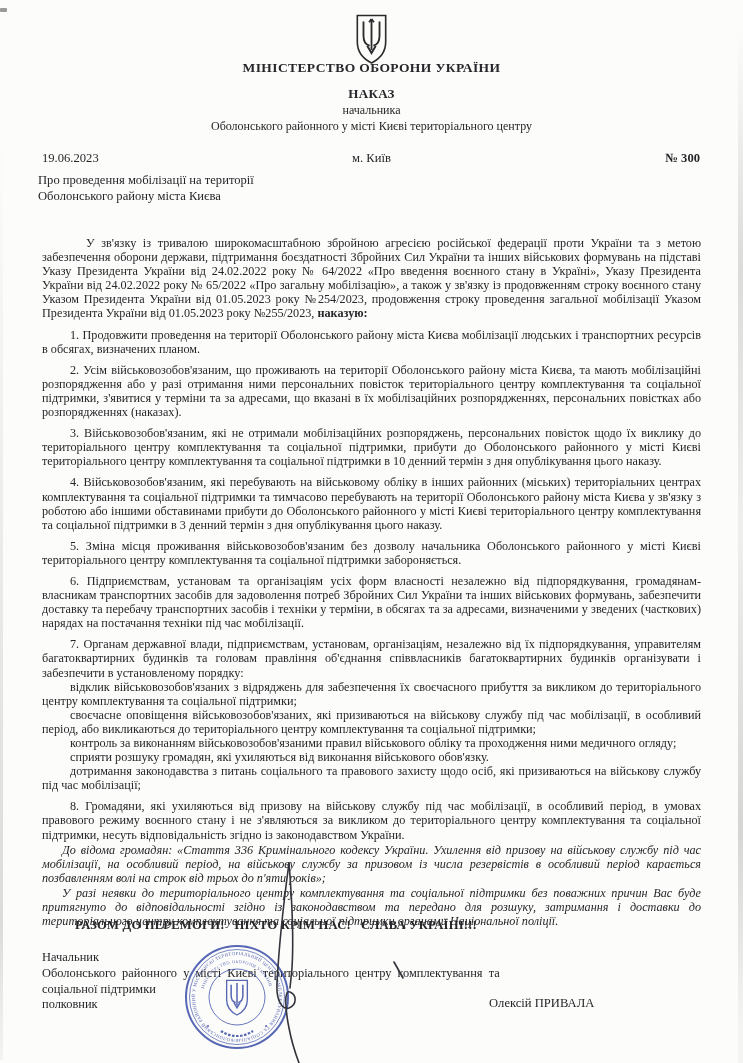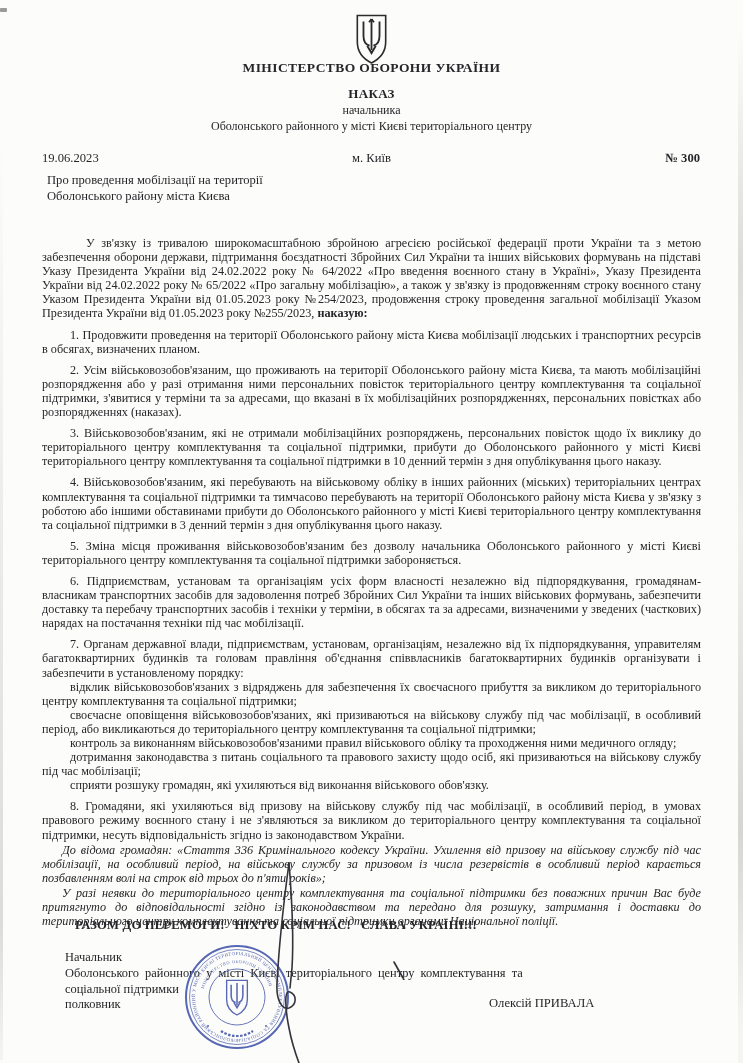--- a/index.html
+++ b/index.html
@@ -19,32 +19,32 @@
   .center{text-align:center;}
   .emblem{position:absolute;left:353px;top:13px;width:37px;height:53px;}
   .h-ministry{position:absolute;left:0;width:100%;top:60px;font-size:13.5px;font-weight:bold;letter-spacing:.4px;}
   .h-order{position:absolute;left:0;width:100%;top:86px;font-size:13px;font-weight:bold;letter-spacing:.3px;}
   .h-line{position:absolute;left:0;width:100%;font-size:12px;}
   .h-l1{top:103px;} .h-l2{top:118.5px;} .h-l3{top:134px;}
   .dateline{position:absolute;left:0;top:151px;width:100%;font-size:12.6px;}
   .date{position:absolute;left:42px;top:0;}
   .place{position:absolute;left:0;width:100%;text-align:center;top:0;}
   .number{position:absolute;right:43px;top:0;font-weight:bold;}
-  .subject{position:absolute;left:47px;top:173px;font-size:12.6px;line-height:15.5px;}
+  .subject{position:absolute;left:38px;top:173px;font-size:12.6px;line-height:15.5px;}
 
   .body-text{position:absolute;left:42px;top:206px;width:659px;font-size:12.2px;line-height:14.1px;}
   .para{text-align:justify;text-indent:28px;margin-top:7px;}
   .para.intro{text-indent:44px;margin-top:30px;}
   .para.sub{margin-top:0;}
   .para.it{font-style:italic;margin-top:1px;text-indent:20px;}
   .para b{font-weight:bold;}
 
   .slogan{position:absolute;left:75px;top:918px;font-size:12.6px;font-weight:bold;white-space:pre;letter-spacing:.2px;}
 
-  .signature{position:absolute;left:42px;top:950px;width:600px;font-size:12.4px;line-height:15.8px;margin-left:23px;}
+  .signature{position:absolute;left:42px;top:950px;width:600px;font-size:12.4px;line-height:15.8px;}
   .signature .wide{word-spacing:3px;}
   .sig-name{position:absolute;left:489px;top:996px;font-size:12.6px;text-align:center;}
 
   .stamp{position:absolute;left:183px;top:943px;width:108px;height:108px;opacity:.85;}
   .pen{position:absolute;left:0;top:0;width:743px;height:1063px;pointer-events:none;}
 </style>
 </head>
 <body>
 
 <div class="page">
@@ -85,22 +85,22 @@
       <div class="para num">1. Продовжити проведення на території Оболонського району міста Києва мобілізації людських і транспортних ресурсів в обсягах, визначених планом.</div>
       <div class="para num">2. Усім військовозобов'язаним, що проживають на території Оболонського району міста Києва, та мають мобілізаційні розпорядження або у разі отримання ними персональних повісток територіального центру комплектування та соціальної підтримки, з'явитися у терміни та за адресами, що вказані в їх мобілізаційних розпорядженнях, персональних повістках або розпорядженнях (наказах).</div>
       <div class="para num">3. Військовозобов'язаним, які не отримали мобілізаційних розпоряджень, персональних повісток щодо їх виклику до територіального центру комплектування та соціальної підтримки, прибути до Оболонського районного у місті Києві територіального центру комплектування та соціальної підтримки в 10 денний термін з дня опублікування цього наказу.</div>
       <div class="para num">4. Військовозобов'язаним, які перебувають на військовому обліку в інших районних (міських) територіальних центрах комплектування та соціальної підтримки та тимчасово перебувають на території Оболонського району міста Києва у зв'язку з роботою або іншими обставинами прибути до Оболонського районного у місті Києві територіального центру комплектування та соціальної підтримки в 3 денний термін з дня опублікування цього наказу.</div>
       <div class="para num">5. Зміна місця проживання військовозобов'язаним без дозволу начальника Оболонського районного у місті Києві територіального центру комплектування та соціальної підтримки забороняється.</div>
       <div class="para num">6. Підприємствам, установам та організаціям усіх форм власності незалежно від підпорядкування, громадянам-власникам транспортних засобів для задоволення потреб Збройних Сил України та інших військових формувань, забезпечити доставку та перебачу транспортних засобів і техніки у терміни, в обсягах та за адресами, визначеними у зведених (часткових) нарядах на постачання техніки під час мобілізації.</div>
       <div class="para num">7. Органам державної влади, підприємствам, установам, організаціям,  незалежно від їх підпорядкування, управителям багатоквартирних будинків та головам правління об'єднання співвласників багатоквартирних будинків організувати і забезпечити в установленому порядку:</div>
       <div class="para sub">відклик військовозобов'язаних з відряджень для забезпечення їх своєчасного прибуття за викликом до територіального центру комплектування та соціальної підтримки;</div>
       <div class="para sub">своєчасне оповіщення військовозобов'язаних, які призиваються на військову службу під час мобілізації, в особливий період, або викликаються до територіального центру комплектування та соціальної підтримки;</div>
       <div class="para sub">контроль за виконанням військовозобов'язаними правил військового обліку та проходження ними медичного огляду;</div>
+      <div class="para sub">сприяти розшуку громадян, які ухиляються від виконання військового обов'язку.</div>
       <div class="para sub">дотримання законодавства з питань соціального та правового захисту щодо осіб, які призиваються на військову службу під час мобілізації;</div>
-      <div class="para sub">сприяти розшуку громадян, які ухиляються від виконання військового обов'язку.</div>
       <div class="para num">8. Громадяни, які ухиляються від призову на військову службу під час мобілізації, в особливий період, в умовах правового режиму воєнного стану і не з'являються за викликом до територіального  центру комплектування та соціальної підтримки, несуть відповідальність згідно із законодавством України.</div>
       <div class="para it">До відома громадян: «Стаття 336 Кримінального кодексу України. Ухилення від призову на військову службу під час мобілізації, на особливий період, на військову службу за призовом із числа резервістів в особливий період карається позбавленням волі на строк від трьох до п'яти років»;</div>
       <div class="para it">У разі неявки до територіального центру комплектування та соціальної підтримки без поважних причин Вас буде притягнуто до відповідальності згідно із законодавством та передано для розшуку, затримання і доставки до територіального центру комплектування та соціальної підтримки органами Національної поліції.</div>
     </div>
 
   <div class="slogan">РАЗОМ ДО ПЕРЕМОГИ!   НІХТО КРІМ НАС!   СЛАВА УКРАЇНІ!!!</div>
 
   <div class="signature">
     <div>Начальник</div>
     <div class="wide">Оболонського районного у місті Києві територіального центру комплектування та</div>

